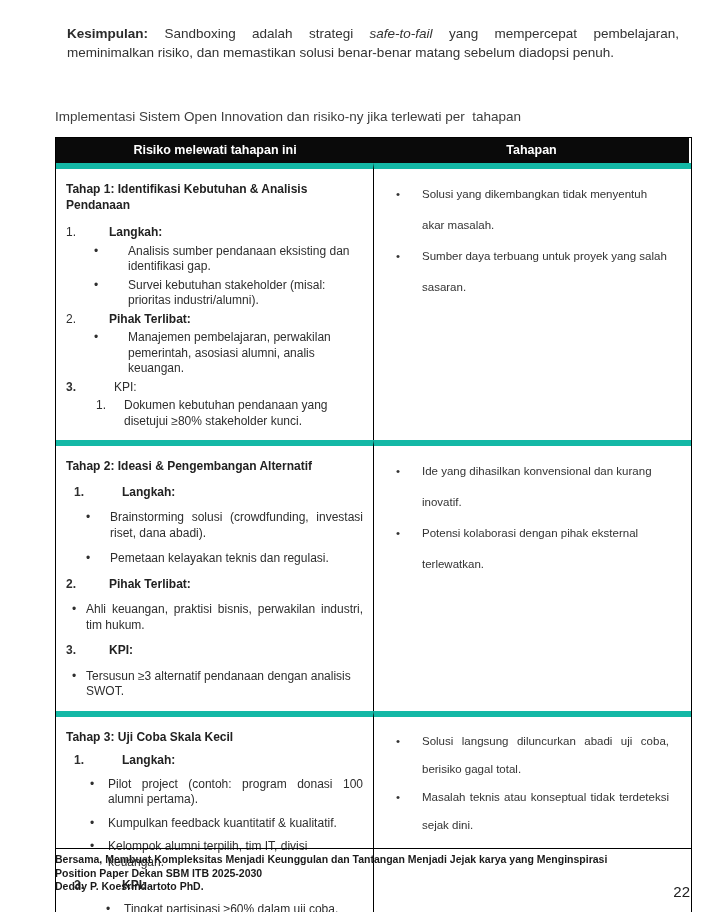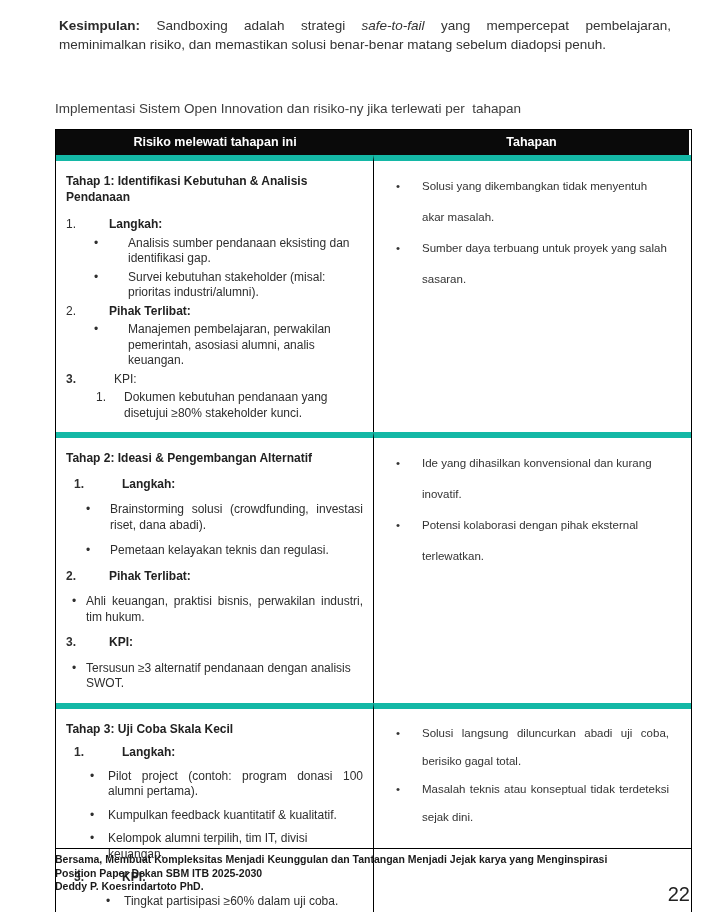--- a/index.html
+++ b/index.html
@@ -2,21 +2,21 @@
 <html><head>
 <meta charset="utf-8">
 <style>
   html,body{margin:0;padding:0;}
   body{
     width:720px;height:912px;background:#ffffff;position:relative;
     font-family:"Liberation Sans","DejaVu Sans",sans-serif;
     color:#2d2d2d;overflow:hidden;
   }
   .content{position:absolute;left:55px;top:12px;width:637px;}
-  .intro{width:612px;margin:4px;font-size:13.5px;line-height:19px;text-align:justify;color:#333;}
+  .intro{width:612px;margin:12px;font-size:13.5px;line-height:19px;text-align:justify;color:#333;}
   .intro b{color:#2b2b2b;}
   .section-title{
     margin:47px 0 13px 0;font-size:13.5px;font-weight:400;color:#3d3d3d;white-space:pre-wrap;
   }
   
   .tbl{width:635px;border:1px solid #000;}
   .tr{display:grid;grid-template-columns:318px 1fr;}
   .tr > div{box-sizing:border-box;}
   .th{
     background:#0a0a0a;color:#fff;font-weight:700;font-size:12.5px;
@@ -63,21 +63,21 @@
   .risk{display:flex;line-height:31px;margin:0;}
   .risk .dot{flex:0 0 26px;padding-left:2px;}
   .risk .txt{flex:1 1 auto;}
   .row3 .risk{line-height:28px;}
   .row3 .risk .txt{text-align:justify;}
   .right-pad{padding-top:6px;}
   
   .footer-rule{position:absolute;left:55px;top:848px;width:637px;border-top:1.6px solid #000;}
   .footer{position:absolute;left:55px;top:853px;width:586px;font-size:10.5px;font-weight:700;line-height:13.5px;color:#1a1a1a;}
   .footer p{margin:0;}
-  .page-num{position:absolute;right:30px;top:883px;font-size:20px;color:#222;}
+  .page-num{position:absolute;right:30px;top:883px;font-size:15px;color:#222;}
 </style>
 </head>
 <body>
 
 <div class="content">
 
   <p class="intro"><b>Kesimpulan:</b> <span>Sandboxing adalah strategi</span> <i>safe-to-fail</i> <span>yang mempercepat pembelajaran, meminimalkan risiko, dan memastikan solusi benar-benar matang sebelum diadopsi penuh.</span></p>
 
   <h2 class="section-title">Implementasi Sistem Open Innovation dan risiko-ny jika terlewati per  tahapan</h2>
 

